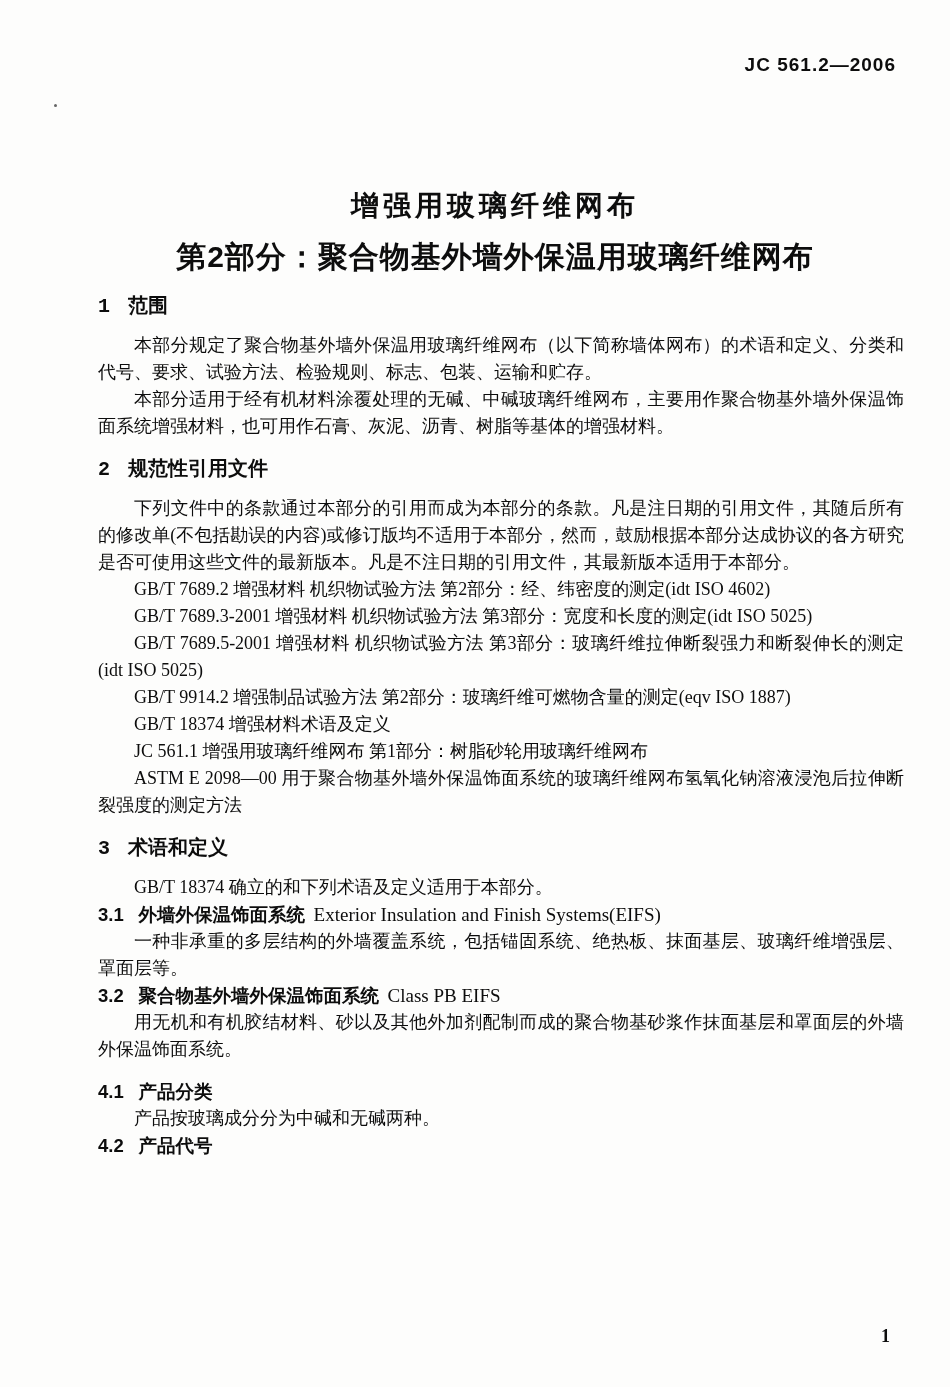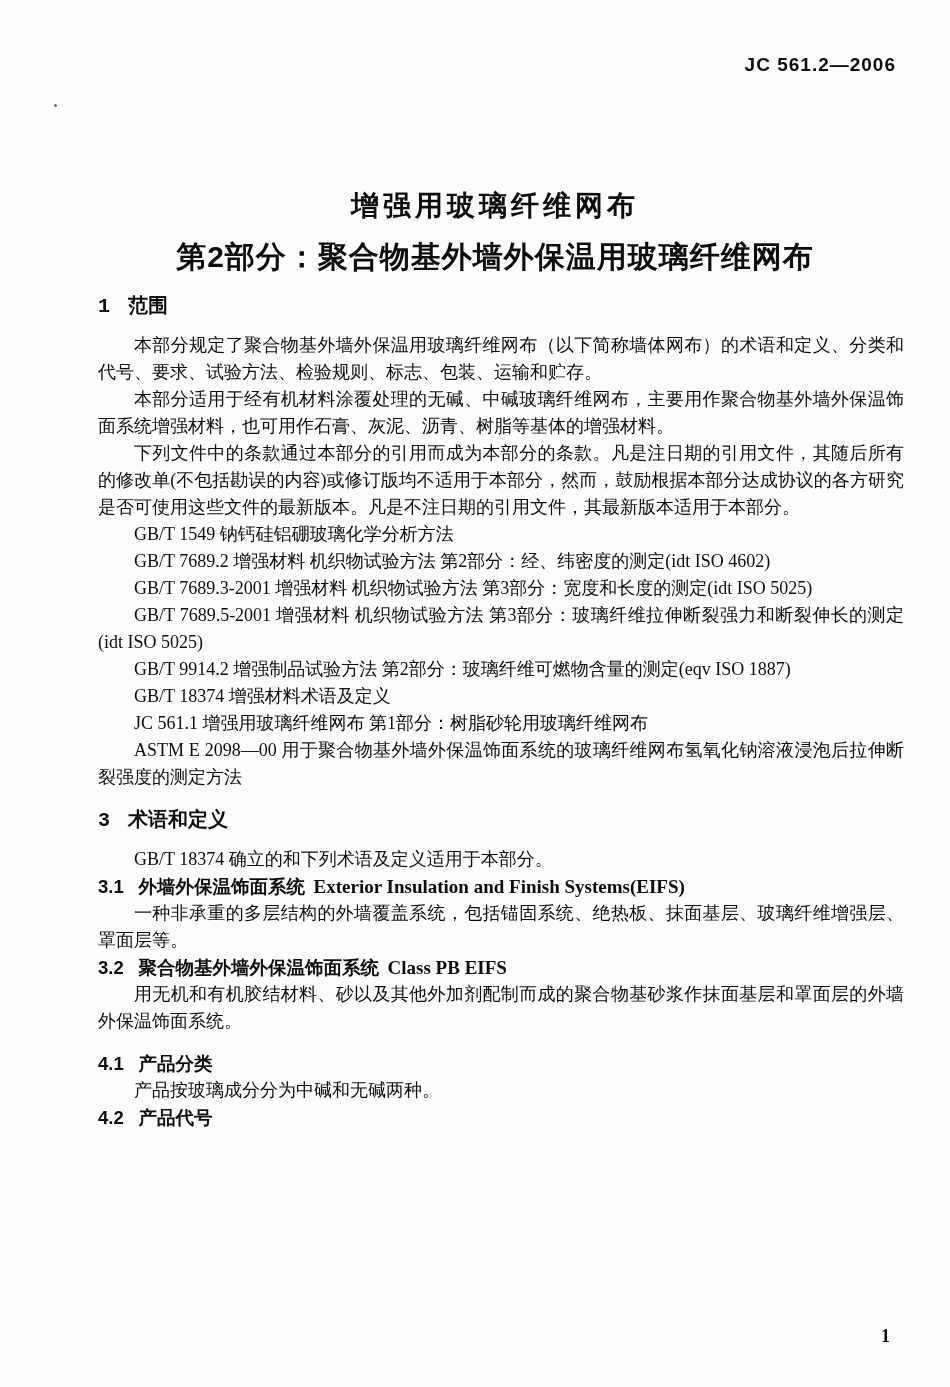--- a/index.html
+++ b/index.html
@@ -51,43 +51,43 @@
   }
   .blk.h1 .num{margin-right:0.9em;}
   .blk.h2{
     font-family:"Liberation Sans","DejaVu Sans",sans-serif;
     font-weight:700;font-size:18.5px;line-height:27px;
     text-align:left;
   }
   .blk.h2 .num{margin-right:0.8em;}
   .blk.h2 .en{
     font-family:"Liberation Serif","DejaVu Serif",serif;
-    font-weight:700;font-size:19px;margin-left:0.45em;
+    font-weight:400;font-size:19px;margin-left:0.45em;
     letter-spacing:0px;
   }
   .blk.gap{margin-top:15px;}
   .page-number{
     position:absolute;right:80px;bottom:40px;
     font-weight:700;font-size:18px;
   }
 </style>
 </head>
 <body>
 
 <div class="page">
   <div class="doc-number">JC 561.2—2006</div>
   <div class="artifact-dot"></div>
   <h1 class="title1">增强用玻璃纤维网布</h1>
   <h1 class="title2">第2部分：聚合物基外墙外保温用玻璃纤维网布</h1>
   <div class="content">
       <div class="blk h1"><span class="num">1</span><span class="cn">范围</span></div>
       <div class="blk p">本部分规定了聚合物基外墙外保温用玻璃纤维网布（以下简称墙体网布）的术语和定义、分类和代号、要求、试验方法、检验规则、标志、包装、运输和贮存。</div>
       <div class="blk p">本部分适用于经有机材料涂覆处理的无碱、中碱玻璃纤维网布，主要用作聚合物基外墙外保温饰面系统增强材料，也可用作石膏、灰泥、沥青、树脂等基体的增强材料。</div>
+      <div class="blk h1"><span class="num">2</span><span class="cn">规范性引用文件</span></div>
       <div class="blk p">下列文件中的条款通过本部分的引用而成为本部分的条款。凡是注日期的引用文件，其随后所有的修改单(不包括勘误的内容)或修订版均不适用于本部分，然而，鼓励根据本部分达成协议的各方研究是否可使用这些文件的最新版本。凡是不注日期的引用文件，其最新版本适用于本部分。</div>
-      <div class="blk ref">GB/T 1549 钠钙硅铝硼玻璃化学分析方法</div>
       <div class="blk ref">GB/T 7689.2 增强材料 机织物试验方法 第2部分：经、纬密度的测定(idt ISO 4602)</div>
       <div class="blk ref">GB/T 7689.3-2001  增强材料 机织物试验方法  第3部分：宽度和长度的测定(idt ISO 5025)</div>
       <div class="blk ref">GB/T 7689.5-2001  增强材料 机织物试验方法  第3部分：玻璃纤维拉伸断裂强力和断裂伸长的测定(idt ISO 5025)</div>
       <div class="blk ref">GB/T 9914.2 增强制品试验方法  第2部分：玻璃纤维可燃物含量的测定(eqv ISO 1887)</div>
       <div class="blk ref">GB/T 18374 增强材料术语及定义</div>
       <div class="blk ref">JC 561.1  增强用玻璃纤维网布 第1部分：树脂砂轮用玻璃纤维网布</div>
       <div class="blk ref">ASTM E 2098—00 用于聚合物基外墙外保温饰面系统的玻璃纤维网布氢氧化钠溶液浸泡后拉伸断裂强度的测定方法</div>
       <div class="blk h1"><span class="num">3</span><span class="cn">术语和定义</span></div>
       <div class="blk p">GB/T 18374 确立的和下列术语及定义适用于本部分。</div>
       <div class="blk h2"><span class="num">3.1</span><span class="cn">外墙外保温饰面系统</span><span class="en">Exterior Insulation and Finish Systems(EIFS)</span></div>

